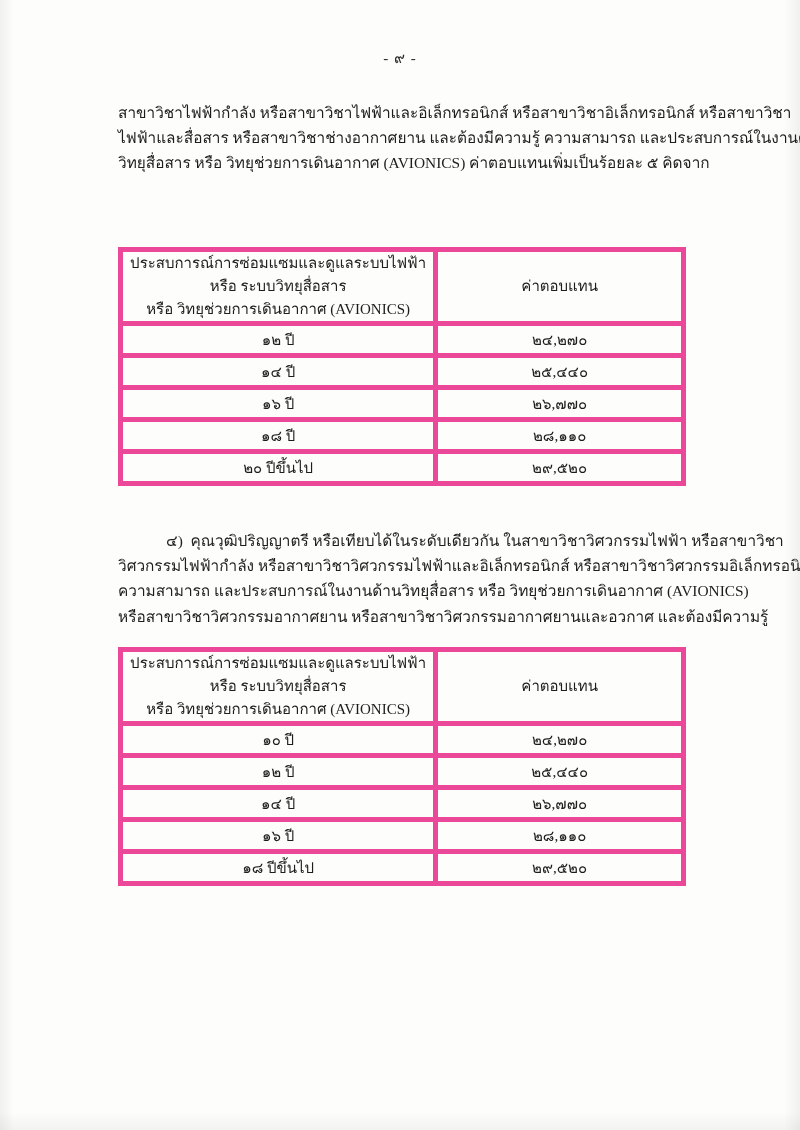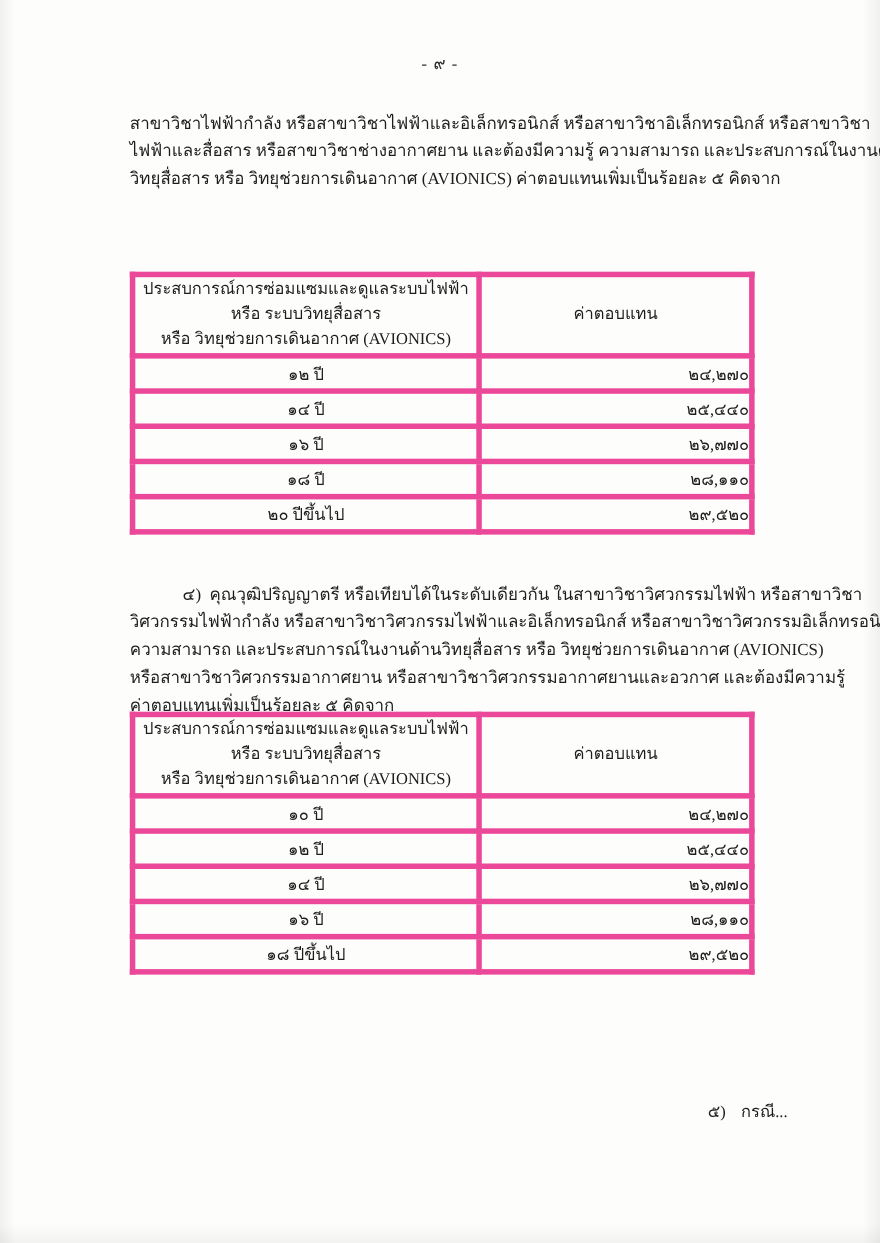--- a/index.html
+++ b/index.html
@@ -117,21 +117,21 @@
 
   .col-exp { width: 56%; }
   .col-pay { width: 44%; }
 
   .row-cell-exp {
     text-align: center;
     height: 27px;
     padding: 1px 0 3px 0;
   }
   .row-cell-pay {
-    text-align: right;
+    text-align: center;
     height: 27px;
     padding: 1px 0 3px 0;
   }
 
   .footer-note {
     position: absolute;
     top: 998px;
     left: 0;
     width: 800px;
     text-align: right;
@@ -197,21 +197,20 @@
       </tbody>
     </table>
 
     <div class="para para-2">
       <span class="line">
         <span class="indent"></span><span>๔)</span>&nbsp;&nbsp;<span>คุณวุฒิปริญญาตรี หรือเทียบได้ในระดับเดียวกัน ในสาขาวิชาวิศวกรรมไฟฟ้า หรือสาขาวิชา</span>
       </span>
       <span class="line">วิศวกรรมไฟฟ้ากำลัง หรือสาขาวิชาวิศวกรรมไฟฟ้าและอิเล็กทรอนิกส์ หรือสาขาวิชาวิศวกรรมอิเล็กทรอนิกส์</span>
       <span class="line">ความสามารถ และประสบการณ์ในงานด้านวิทยุสื่อสาร หรือ วิทยุช่วยการเดินอากาศ (AVIONICS)</span>
       <span class="line">หรือสาขาวิชาวิศวกรรมอากาศยาน หรือสาขาวิชาวิศวกรรมอากาศยานและอวกาศ และต้องมีความรู้</span>
-      <span class="line">ค่าตอบแทนเพิ่มเป็นร้อยละ ๕ คิดจาก</span>
     </div>
 
     <table class="tbl tbl-2">
       <thead>
         <tr>
           <th class="hdr-cell col-exp">
             <span class="hl">ประสบการณ์การซ่อมแซมและดูแลระบบไฟฟ้า</span>
             <span class="hl">หรือ ระบบวิทยุสื่อสาร</span>
             <span class="hl">หรือ วิทยุช่วยการเดินอากาศ (AVIONICS)</span>
           </th>
@@ -235,18 +234,15 @@
           <td class="row-cell-exp">๑๖ ปี</td>
           <td class="row-cell-pay">๒๘,๑๑๐</td>
         </tr>
         <tr>
           <td class="row-cell-exp">๑๘ ปีขึ้นไป</td>
           <td class="row-cell-pay">๒๙,๕๒๐</td>
         </tr>
       </tbody>
     </table>
 
-    <div class="footer-note">
-      <span class="fn-num">๕)</span><span>กรณี...</span>
-    </div>
 
   </div>
 </div>
 
 </body></html>

